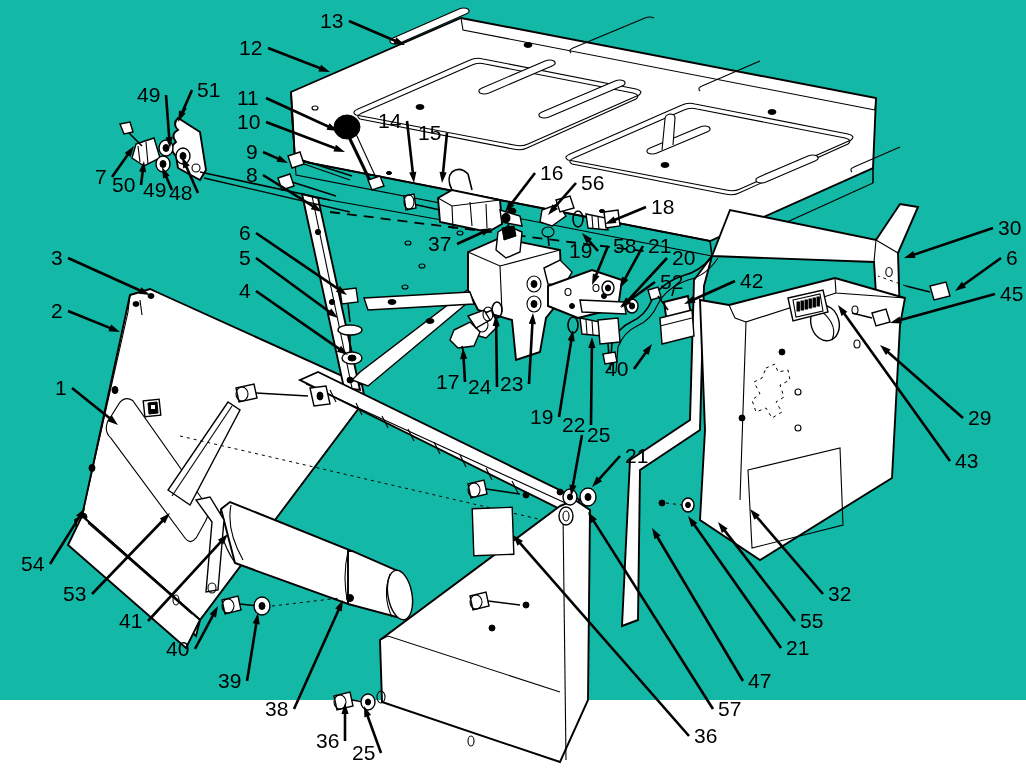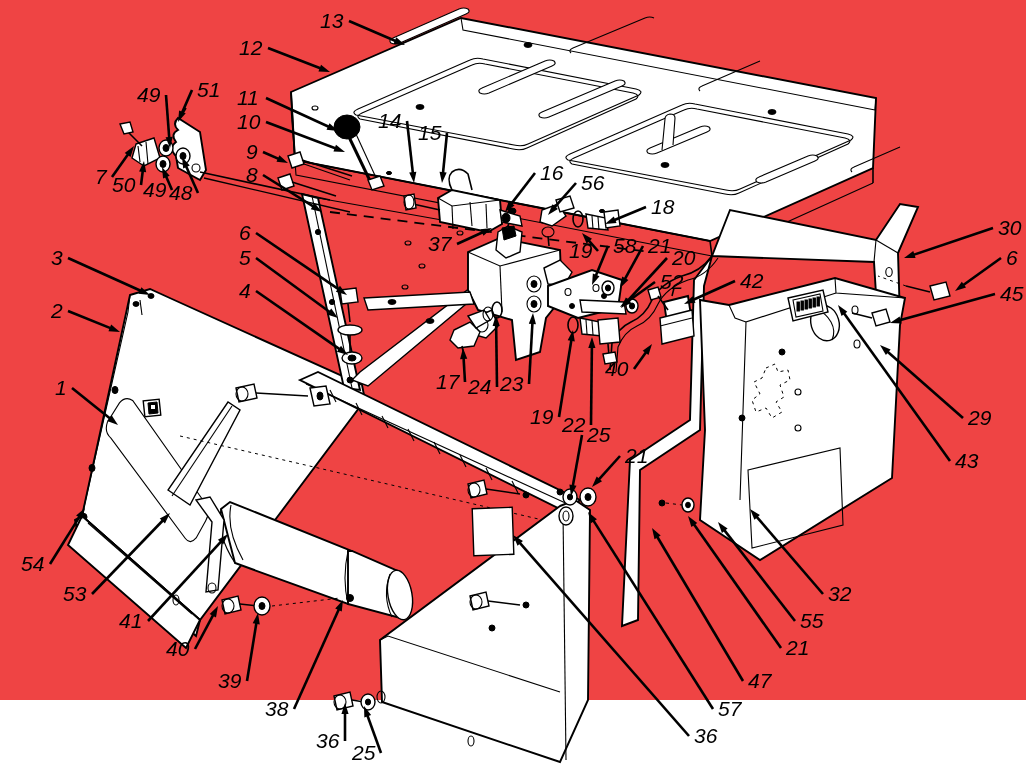--- a/index.html
+++ b/index.html
@@ -1,19 +1,19 @@
 <!DOCTYPE html>
 <html><head>
 <meta charset="utf-8">
 <title>Exploded Parts Diagram</title>
 <style>
   html,body{margin:0;padding:0;background:#ffffff;}
   body{width:1026px;height:778px;overflow:hidden;
        font-family:"Liberation Sans", sans-serif;}
-  #sheet{position:relative;width:1026px;height:700px;background:#ef4444;font-style:italic;}
+  #sheet{position:relative;width:1026px;height:700px;background:#14b8a6;}
   svg{display:block;}
   .ln{stroke:#000;fill:none;}
   .thin{stroke-width:1.1;}
   .med{stroke-width:1.6;}
   .fat{stroke-width:3.0;}
   .lead{stroke:#000;stroke-width:2.6;fill:none;stroke-linecap:butt;}
   .leadthin{stroke:#000;stroke-width:1.3;fill:none;}
   .dashthin{stroke:#000;stroke-width:1.0;fill:none;stroke-dasharray:3 4;}
   .dashmed{stroke:#000;stroke-width:1.8;fill:none;stroke-dasharray:10 7;}
   .wfill{fill:#ffffff;stroke:#000;stroke-width:1.4;}

